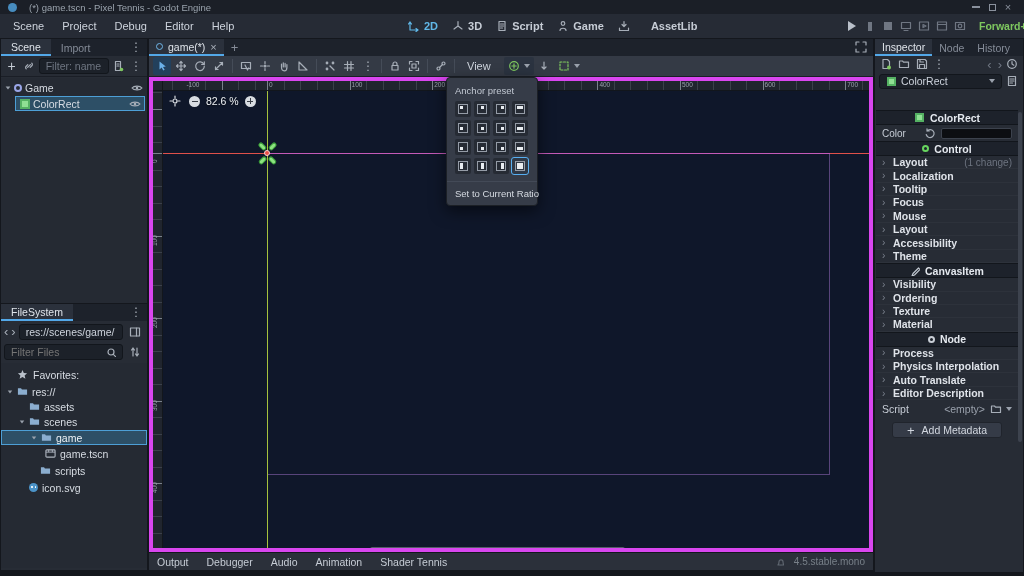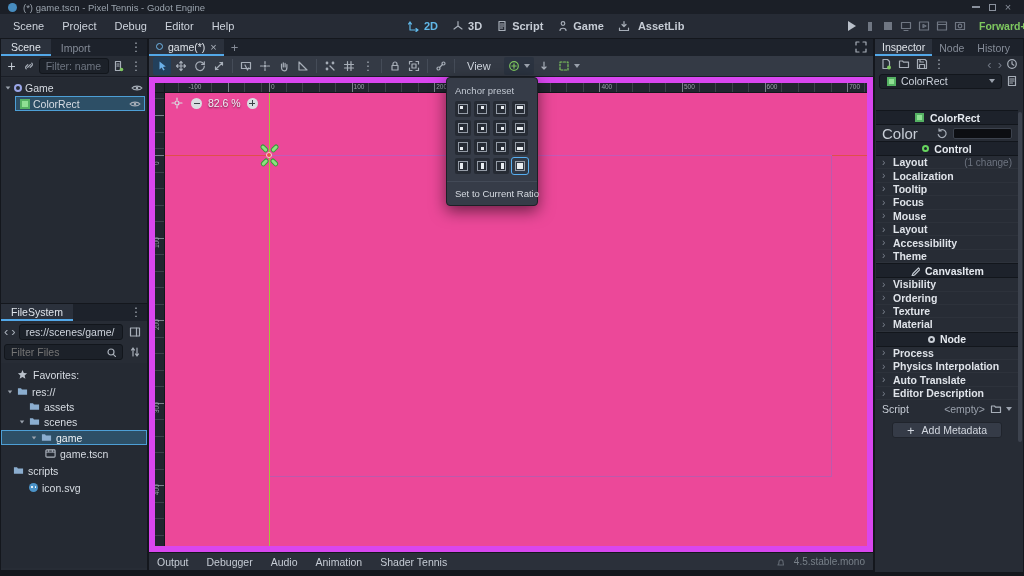--- a/index.html
+++ b/index.html
@@ -59,21 +59,21 @@
   .irow .arr{color:#7b828e;font-weight:normal;font-size:10px;width:8px}
   .badge{margin-left:auto;color:#6d7480;font-weight:normal;font-size:10px}
   .menu-item{color:#ced4dd;font-size:11px;padding:0 9px}
   .playbtn{width:17px;height:16px;display:flex;align-items:center;justify-content:center}
   .ring{border-radius:50%;display:inline-block}
   .folder-svg{width:11px;height:11px}
 </style>
 </head>
 <body>
 
-<div class="abs row" style="left:0;top:0;width:1024px;height:14px;background:#1b1f27;padding:0 8px;gap:6px">
+<div class="abs row" style="left:0;top:0;width:1024px;height:14px;background:#1b1f27;padding:0 8px;gap:12px">
   <span class="ring" style="width:9px;height:9px;background:#478cbf"></span>
   <span style="font-size:9.5px;color:#9aa3ad">(*) game.tscn - Pixel Tennis - Godot Engine</span>
   <span style="margin-left:auto" class="row">
     <span class="icon">
         <span style="width:8px;height:1.5px;background:#8a919d"></span>
       </span>
     <span class="icon">
         <span style="width:7px;height:7px;border:1.2px solid #8a919d"></span>
       </span>
     <span class="icon" style="color:#8a919d;font-size:11px">×</span>
@@ -107,21 +107,21 @@
         </svg>
       <span>Script</span>
       </span>
     <span class="row" style="gap:4px;color:#c6ccd5;font-weight:bold">
       <svg class="g">
           <circle cx="6" cy="3.5" r="1.8"></circle>
           <path d="M3 10.5 c0-3 6-3 6 0"></path>
         </svg>
       <span>Game</span>
       </span>
-    <span class="row" style="gap:8px;color:#c6ccd5;font-weight:bold">
+    <span class="row" style="gap:21px;color:#c6ccd5;font-weight:bold">
       <svg class="g">
           <path d="M6 1.5 v5 M4 4.5 l2 2 2-2 M1.5 8 v2.5 h9 V8"></path>
         </svg>
       <span>AssetLib</span>
       </span>
   </span>
   <span class="row abs" style="left:843px;top:4px;height:16px;gap:1px">
     <span class="playbtn">
         <span style="width:0;height:0;border-left:8px solid #b9c0ca;border-top:5px solid transparent;border-bottom:5px solid transparent"></span>
       </span>
@@ -274,21 +274,21 @@
         </svg>
       <span style="color:#eef2f6">game</span>
     </div>
     <div class="treerow" style="padding-left:44px;gap:4px;margin-top:1px">
       <svg style="width:11px;height:11px" viewBox="0 0 12 12">
           <rect x="1" y="2" width="10" height="8" rx="1" fill="none" stroke="#aeb5bf" stroke-width="1.2"></rect>
           <path d="M1 4.5 h10 M4 2 v2.5 M8 2 v2.5" stroke="#aeb5bf" stroke-width="1"></path>
         </svg>
       <span>game.tscn</span>
     </div>
-    <div class="treerow" style="padding-left:12px;gap:4px;margin-top:2px">
+    <div class="treerow" style="padding-left:39px;gap:4px;margin-top:2px">
       <svg class="folder-svg" viewBox="0 0 12 12">
           <path d="M1 2.5 h3.4 l1 1.3 h5.6 v5.7 h-10 z" fill="#8badcf"></path>
         </svg>
       <span>scripts</span>
     </div>
     <div class="treerow" style="padding-left:28px;gap:4px;margin-top:2px">
       <span class="ring" style="width:9px;height:9px;background:#4b93c8;position:relative">
           <span style="position:absolute;left:2px;top:3px;width:1.5px;height:1.5px;background:#fff;border-radius:50%"></span>
           <span style="position:absolute;right:2px;top:3px;width:1.5px;height:1.5px;background:#fff;border-radius:50%"></span>
         </span>
@@ -410,21 +410,21 @@
         </svg>
       </span>
     <span class="row" style="height:18px;padding:0 4px;gap:4px">
       <svg class="g" style="stroke:#7ec75f;stroke-dasharray:2 1.5">
           <rect x="2" y="2" width="8" height="8"></rect>
         </svg>
       <span class="caret"></span>
     </span>
   </div>
 
-  <div class="abs" style="left:0;top:38px;width:724px;height:475px;background:#ec4899;border:6px solid #d946ef;overflow:hidden">
+  <div class="abs" style="left:0;top:38px;width:724px;height:475px;background:#0f172a;border:4px solid #d946ef;overflow:hidden">
     <div class="abs" style="left:0;top:0;width:10px;height:10px;background:#20252e;border-right:1px solid #12161c;border-bottom:1px solid #12161c"></div>
     <div class="h-ruler">
         <span class="hrl" style="left: 21.4px;">-100</span>
         <span class="hrl" style="left: 104px;">0</span>
         <span class="hrl" style="left: 186.6px;">100</span>
         <span class="hrl" style="left: 269.2px;">200</span>
         <span class="hrl" style="left: 351.8px;">300</span>
         <span class="hrl" style="left: 434.4px;">400</span>
         <span class="hrl" style="left: 517px;">500</span>
         <span class="hrl" style="left: 599.6px;">600</span>
@@ -581,21 +581,21 @@
   </div>
 
   <div class="abs" style="left:1px;right:5px;top:71px">
     <div class="cat">
       <span class="icon" style="width:11px;height:11px">
           <span style="width:9px;height:9px;border:2px solid #55b263;background:#8fe093"></span>
         </span>
       <span>ColorRect</span>
     </div>
     <div class="row" style="height:16px;padding:0 6px;gap:4px">
-      <span style="color:#c7cdd6;font-size:15px">Color</span>
+      <span style="color:#c7cdd6;font-size:10px">Color</span>
       <span class="icon" style="margin-left:14px;width:13px">
           <svg class="g">
             <path d="M3 4 A4 4 0 1 1 2.2 7.5 M3 4 V1.8 M3 4 H5.2"></path>
           </svg>
         </span>
       <span style="flex: 1 1 0%; height: 11px; border-radius: 2px; border: 1px solid rgb(60, 66, 77); background: rgb(12, 14, 18);"></span>
     </div>
     <div class="cat">
       <span class="ring" style="width:7px;height:7px;border:2px solid #67d55f"></span>
       <span>Control</span>

